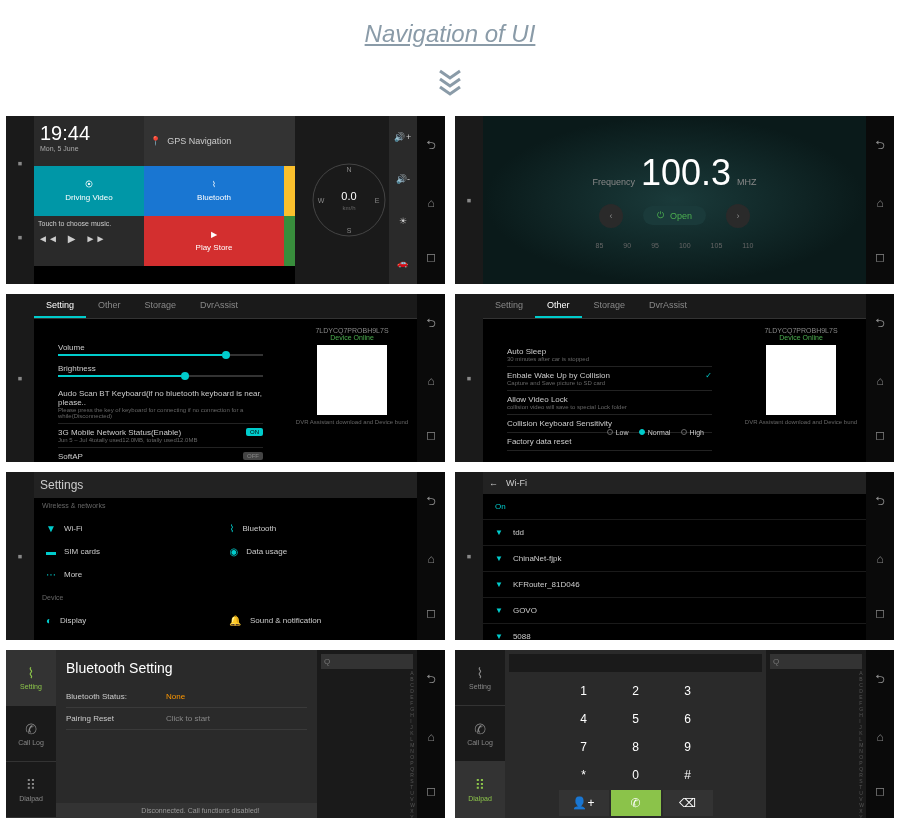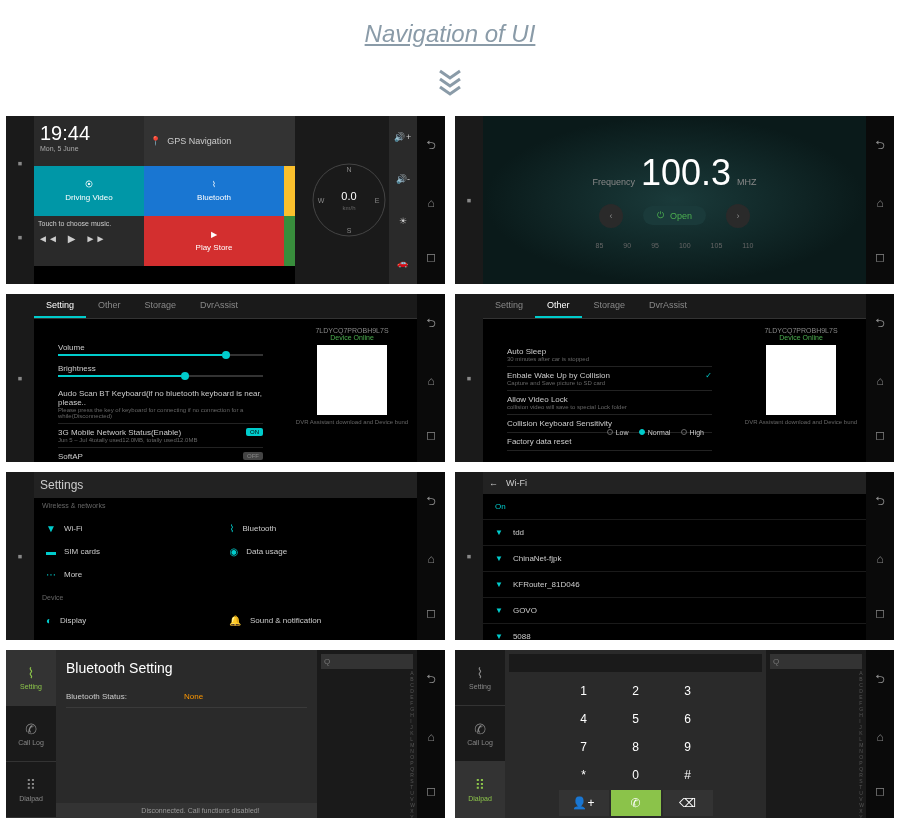--- a/index.html
+++ b/index.html
@@ -77,21 +77,21 @@
 .wifi-item { padding: 8px 12px; font-size: 8px; color: #ccc; display: flex; align-items: center; gap: 10px; border-bottom: 1px solid #1a1a1a; }
 
 
 .bt-sidebar { width: 50px; background: #1a1a1a; display: flex; flex-direction: column; }
 .bt-side-item { flex: 1; display: flex; flex-direction: column; align-items: center; justify-content: center; gap: 2px; font-size: 7px; color: #888; border-bottom: 1px solid #333; }
 .bt-side-item.active { background: #333; color: #8bc34a; }
 .bt-main { flex: 1; background: #2a2a2a; padding: 10px; }
 .bt-title { font-size: 14px; color: #fff; margin-bottom: 10px; }
 .bt-row { display: flex; padding: 6px 0; border-bottom: 1px solid #3a3a3a; font-size: 8px; }
 .bt-label { width: 100px; color: #ccc; }
-.bt-value { color: #ff9800; margin-left: 18px; }
+.bt-value { color: #ff9800; }
 .bt-right { width: 100px; background: #1a1a1a; position: relative; }
 .bt-search { padding: 4px; }
 .bt-search input { width: 100%; background: #333; border: none; color: #888; padding: 3px; font-size: 8px; }
 .alpha-index { position: absolute; right: 2px; top: 20px; font-size: 5px; color: #555; line-height: 1.2; }
 .bt-footer { position: absolute; bottom: 0; left: 50px; right: 100px; background: #333; padding: 4px; text-align: center; font-size: 7px; color: #999; }
 
 
 .dialpad { display: grid; grid-template-columns: repeat(3, 50px); grid-template-rows: repeat(5, 26px); gap: 2px; margin: 6px auto 0; width: fit-content; }
 .key { background: #2a2a2a; display: flex; align-items: center; justify-content: center; font-size: 12px; color: #fff; }
 .key-call { background: #8bc34a; grid-column: 2; }
@@ -447,20 +447,24 @@
     <div class="bt-side-item">
       <span style="font-size:14px">⠿</span>
       <span>Dialpad</span>
     </div>
   </div>
   <div class="bt-main">
     <div class="bt-title">Bluetooth Setting</div>
     <div class="bt-row">
       <div class="bt-label">Bluetooth Status:</div>
       <div class="bt-value">None</div>
+    </div>
+    <div class="bt-row">
+      <div class="bt-label">Pairing Reset</div>
+      <div style="color:#888">Click to start</div>
     </div>
   </div>
   <div class="bt-footer">Disconnected. Call functions disabled!</div>
   <div class="bt-right">
     <div class="bt-search"><input placeholder="Q" style=""></div>
     <div class="alpha-index">A<br>B<br>C<br>D<br>E<br>F<br>G<br>H<br>I<br>J<br>K<br>L<br>M<br>N<br>O<br>P<br>Q<br>R<br>S<br>T<br>U<br>V<br>W<br>X<br>Y<br>Z</div>
   </div>
   <div class="right-nav">
     <span>⮌</span>
     <span>⌂</span>

